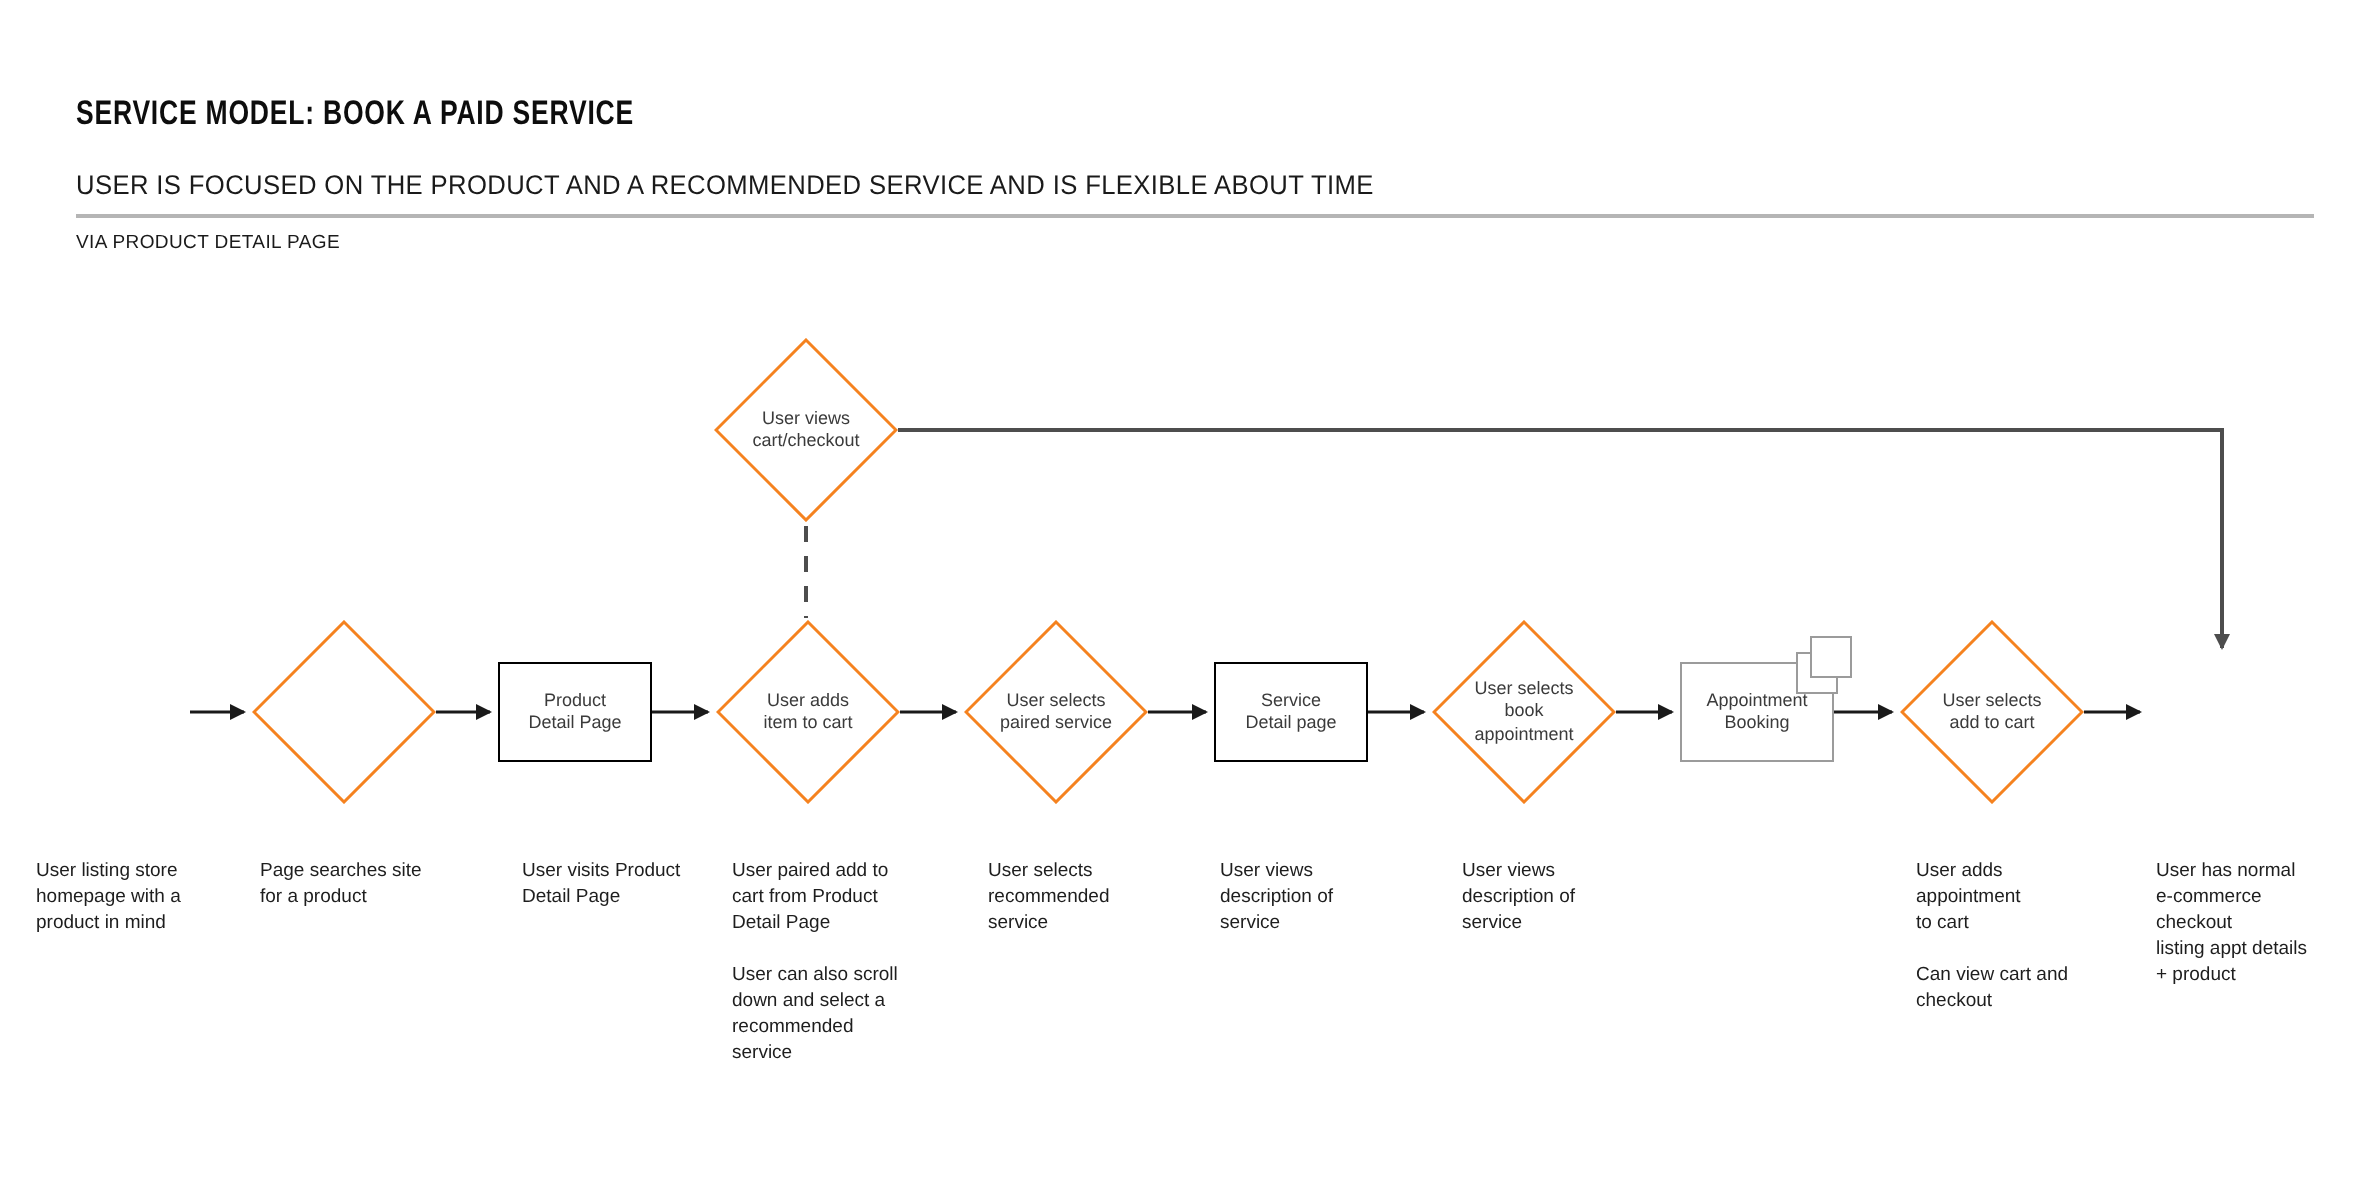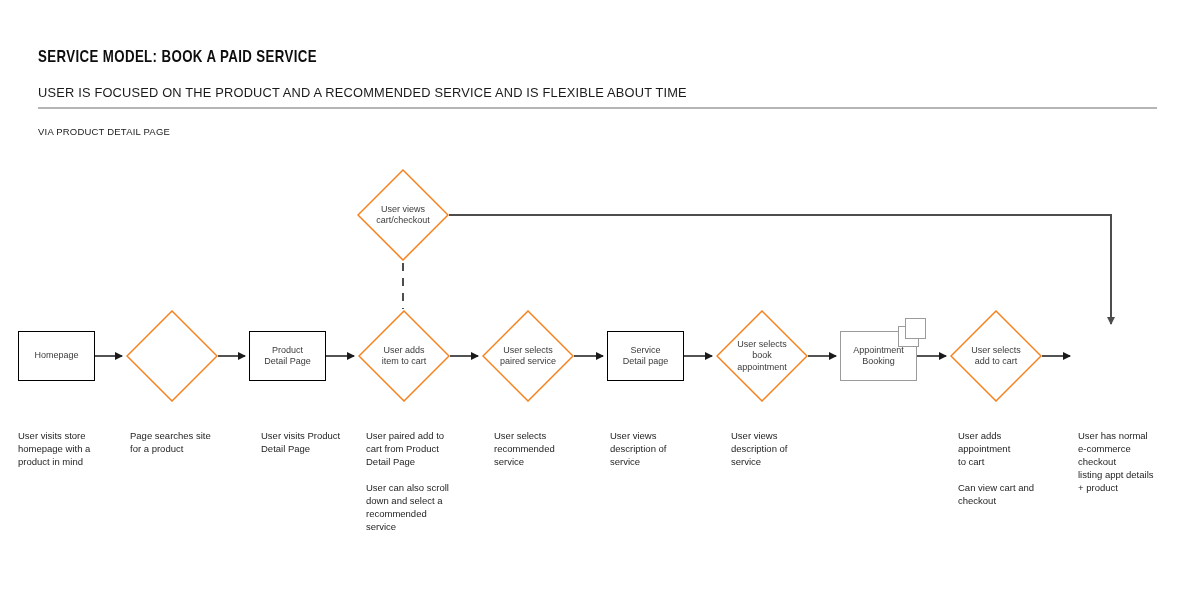--- a/index.html
+++ b/index.html
@@ -25,21 +25,21 @@
   .subtitle{
     position:absolute;left:38px;top:85px;
     font-size:13.5px;font-weight:400;letter-spacing:.2px;color:#1a1a1a;
     transform:scaleX(.95);transform-origin:left center;white-space:nowrap;
   }
   .divider{
     position:absolute;left:38px;top:107px;width:1119px;height:2px;
     background:var(--divider);
   }
   .eyebrow{
-    position:absolute;left:38px;top:126px;
+    position:absolute;left:38px;top:116px;
     font-size:9.5px;letter-spacing:.2px;color:#1a1a1a;white-space:nowrap;
   }
 
   .connectors{position:absolute;left:0;top:0;pointer-events:none;}
 
   .rect-node{
     position:absolute;width:77px;height:50px;background:#fff;
     border:1.5px solid var(--rect-stroke);
     display:flex;align-items:center;justify-content:center;
     font-size:9px;line-height:11.5px;text-align:center;color:var(--text);
@@ -92,21 +92,20 @@
     <line x1="450" y1="356" x2="478" y2="356" stroke="#1A1A1A" stroke-width="1.5" marker-end="url(#arrow-black)"></line>
     <line x1="574" y1="356" x2="603" y2="356" stroke="#1A1A1A" stroke-width="1.5" marker-end="url(#arrow-black)"></line>
     <line x1="683" y1="356" x2="712" y2="356" stroke="#1A1A1A" stroke-width="1.5" marker-end="url(#arrow-black)"></line>
     <line x1="808" y1="356" x2="836" y2="356" stroke="#1A1A1A" stroke-width="1.5" marker-end="url(#arrow-black)"></line>
     <line x1="917" y1="356" x2="946" y2="356" stroke="#1A1A1A" stroke-width="1.5" marker-end="url(#arrow-black)"></line>
     <line x1="1042" y1="356" x2="1070" y2="356" stroke="#1A1A1A" stroke-width="1.5" marker-end="url(#arrow-black)"></line>
     <path d="M449,215 L1111,215 L1111,324" fill="none" stroke="#4D4D4D" stroke-width="2" marker-end="url(#arrow-gray)"></path>
     <line x1="403" y1="263" x2="403" y2="309" stroke="#4D4D4D" stroke-width="2" stroke-dasharray="8 7"></line>
   </svg>
 
-  <div class="rect-node" style="left:18px;top:331px">Homepage</div>
   <div class="rect-node" style="left:249px;top:331px">Product
 Detail Page</div>
   <div class="rect-node" style="left:607px;top:331px">Service
 Detail page</div>
   <div class="rect-node muted" style="left:840px;top:331px">Appointment
 Booking</div>
   <div class="mini-square" style="left:898px;top:326px"></div>
   <div class="mini-square" style="left:905px;top:318px"></div>
 
   <div class="diamond-node" style="left:357px;top:169px">
@@ -144,21 +143,21 @@
 appointment</div>
   </div>
   <div class="diamond-node" style="left:950px;top:310px">
     <svg width="92" height="92">
         <polygon points="46,1 91,46 46,91 1,46" fill="#ffffff" stroke="#F5821F" stroke-width="1.5"></polygon>
       </svg>
     <div class="dlabel">User selects
 add to cart</div>
   </div>
 
-  <div class="desc" style="left:18px">User visits store
+  <div class="desc" style="left:18px">User listing store
 homepage with a
 product in mind</div>
   <div class="desc" style="left:130px">Page searches site
 for a product</div>
   <div class="desc" style="left:261px">User visits Product
 Detail Page</div>
   <div class="desc" style="left:366px">User paired add to
 cart from Product
 Detail Page
 

